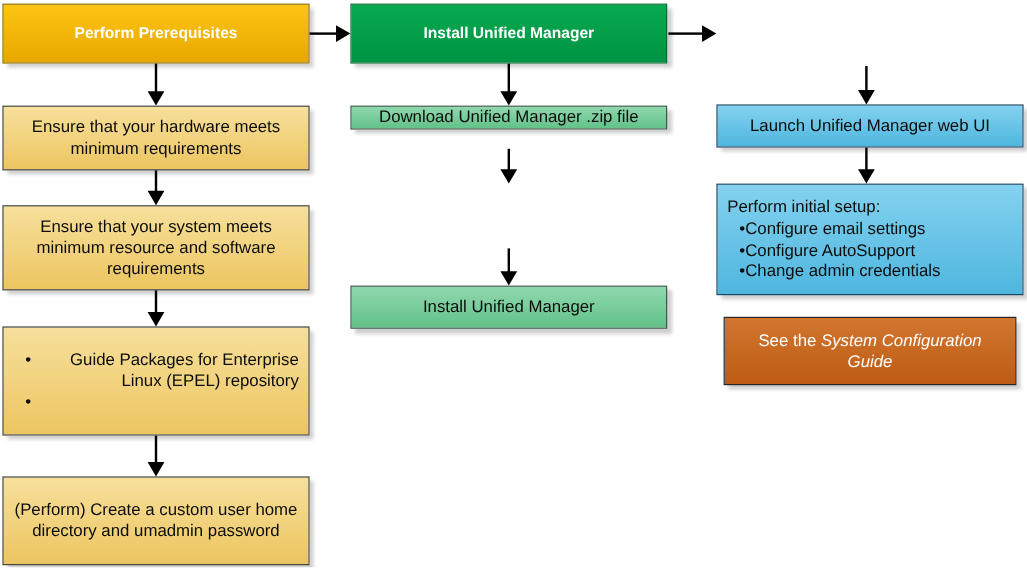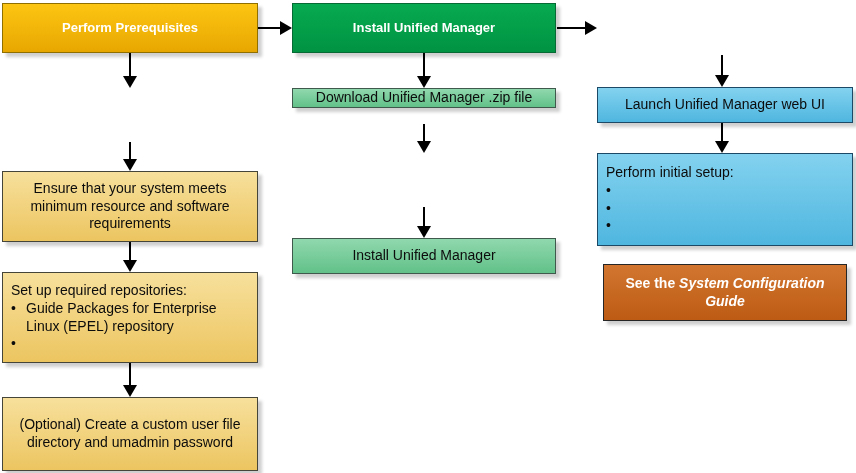--- a/index.html
+++ b/index.html
@@ -15,22 +15,22 @@
   }
   .hdr{color:#ffffff;font-weight:bold;font-size:13px;padding:2px 6px;}
   .gold-hdr{background:linear-gradient(#fcc513,#e8a700);border:1px solid #8f6f00;}
   .green-hdr{background:linear-gradient(#07aa50,#009342);border:1px solid #056a33;}
   .blue-hdr{background:linear-gradient(#33addf,#0d8fc8);border:1px solid #17365d;}
   .step{font-size:14px;color:#0c0c0c;padding:2px 6px;}
   .yellow{background:linear-gradient(#f7e09c,#ecc560);border:1px solid #45453a;}
   .lgreen{background:linear-gradient(#90d8ae,#62c188);border:1px solid #3f5a4c;}
   .lblue{background:linear-gradient(#83d2ef,#4fb6df);border:1px solid #1c4966;}
   .note{background:linear-gradient(#d2762f,#bd5b14);border:1px solid #262626;
-        color:#ffffff;font-weight:bold;font-size:14px;padding:0 10px;}
-  .list{align-items:flex-start;text-align:left;padding:4px 8px;}
+        color:#ffffff;font-weight:normal;font-size:14px;padding:0 10px;}
+  .list{align-items:flex-start;text-align:right;padding:4px 8px;}
   .bullet-row{display:flex;width:100%;}
   .bullet-dot{flex:0 0 15px;width:15px;}
   
   .arrow-v{position:absolute;width:14px;}
   .arrow-v .shaft{position:absolute;left:6px;top:0;width:2px;height:calc(100% - 10px);background:#000;}
   .arrow-v .tip{position:absolute;left:0;bottom:0;width:0;height:0;
     border-left:7px solid transparent;border-right:7px solid transparent;border-top:12px solid #000;}
   .arrow-h{position:absolute;height:14px;}
   .arrow-h .shaft{position:absolute;left:0;top:6px;height:2px;width:calc(100% - 10px);background:#000;}
   .arrow-h .tip{position:absolute;right:0;top:0;width:0;height:0;
@@ -62,60 +62,65 @@
   #a-h2{left:557px;top:21px;width:40px;}
 </style>
 </head>
 <body>
 
 <div id="canvas">
 
   <div id="c1-hdr" class="box hdr gold-hdr">
     <span>Perform Prerequisites</span>
   </div>
+  <div id="c1s1" class="box step yellow">
+    <span>Ensure that your hardware meets minimum requirements</span>
+  </div>
   <div id="c1s2" class="box step yellow">
     <span>Ensure that your system meets minimum resource and software requirements</span>
   </div>
   <div id="c1s3" class="box step yellow list">
-    <span>Set up required repositories:</span>
     <div class="bullet-row">
       <span class="bullet-dot">•</span>
       <span>Guide Packages for Enterprise Linux (EPEL) repository</span>
     </div>
     <div class="bullet-row">
       <span class="bullet-dot">•</span>
     </div>
   </div>
   <div id="c1s4" class="box step yellow">
-    <span>(Optional) Create a custom user file directory and umadmin password</span>
+    <span>(Perform) Create a custom user home directory and umadmin password</span>
   </div>
 
   <div id="c2-hdr" class="box hdr green-hdr">
     <span>Install Unified Manager</span>
   </div>
   <div id="c2s1" class="box step lgreen">
     <span>Download Unified Manager .zip file</span>
   </div>
   <div id="c2s3" class="box step lgreen">
     <span>Install Unified Manager</span>
   </div>
 
   <div id="c3s1" class="box step lblue">
     <span>Launch Unified Manager web UI</span>
   </div>
   <div id="c3s2" class="box step lblue list">
     <span>Perform initial setup:</span>
     <div class="bullet-row">
       <span class="bullet-dot">•</span>
+      <span>Configure email settings</span>
     </div>
     <div class="bullet-row">
       <span class="bullet-dot">•</span>
+      <span>Configure AutoSupport</span>
     </div>
     <div class="bullet-row">
       <span class="bullet-dot">•</span>
+      <span>Change admin credentials</span>
     </div>
   </div>
   <div id="c3note" class="box note">
     <span><span>See the </span><i>System Configuration Guide</i></span>
   </div>
 
   <div id="a-l1" class="arrow-v">
       <div class="shaft"></div>
       <div class="tip"></div>
     </div>

